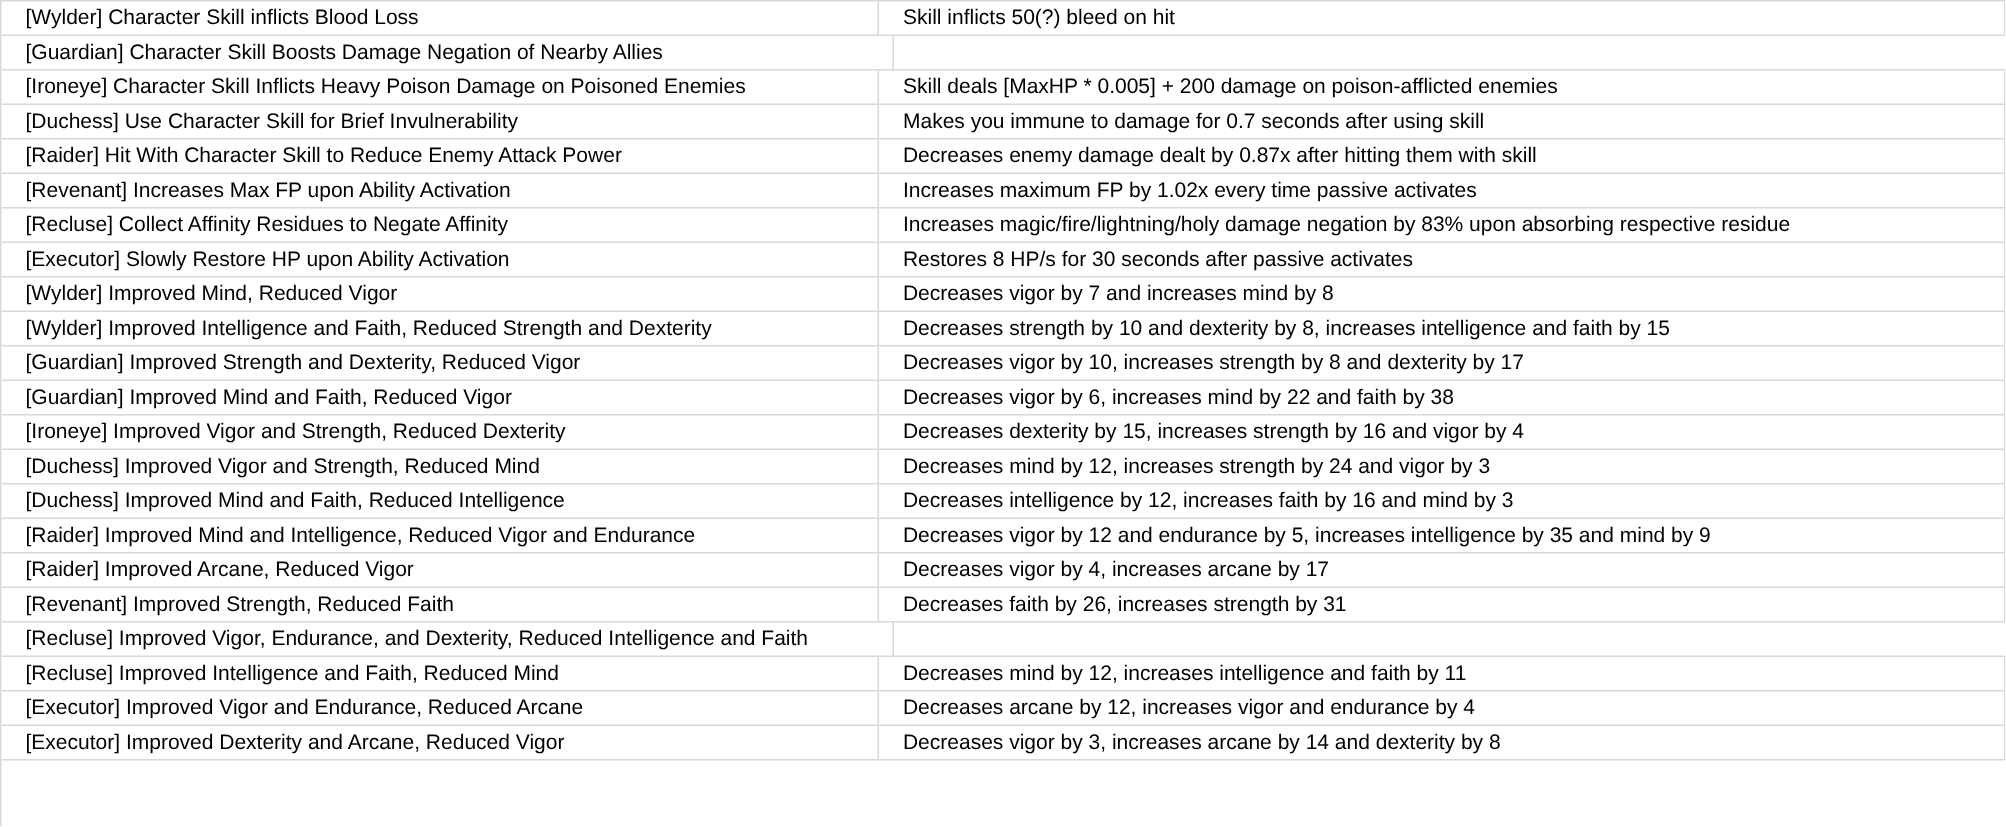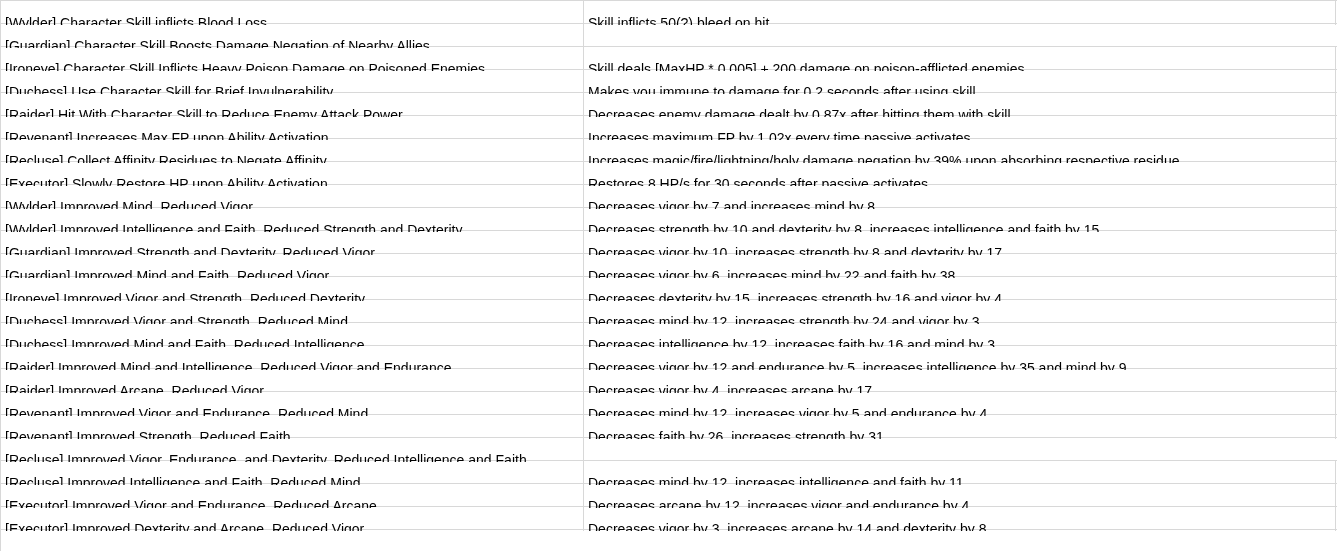--- a/index.html
+++ b/index.html
@@ -21,26 +21,27 @@
   }
   .row {
     display: flex;
     height: 23px;
     box-sizing: border-box;
     border-bottom: 1px solid #d8d8d8;
   }
   .cell {
     box-sizing: border-box;
     border-right: 1px solid #d8d8d8;
-    padding: 12px 4px;
+    padding: 0 4px;
     white-space: nowrap;
     overflow: hidden;
     line-height: 21px;
     display: block;
     align-self: stretch;
+    margin-left: 12px;
   }
   .cell.skill { width: 583px; }
   .cell.effect { width: 752px; }
 </style>
 </head>
 <body>
 
 <div class="sheet">
   <div class="row">
     <div class="cell skill">[Wylder] Character Skill inflicts Blood Loss</div>
@@ -51,36 +52,36 @@
     <div class="cell skill">[Guardian] Character Skill Boosts Damage Negation of Nearby Allies</div>
   </div>
 
   <div class="row">
     <div class="cell skill">[Ironeye] Character Skill Inflicts Heavy Poison Damage on Poisoned Enemies</div>
     <div class="cell effect">Skill deals [MaxHP * 0.005] + 200 damage on poison-afflicted enemies</div>
   </div>
 
   <div class="row">
     <div class="cell skill">[Duchess] Use Character Skill for Brief Invulnerability</div>
-    <div class="cell effect">Makes you immune to damage for 0.2 seconds after using skill</div>
+    <div class="cell effect">Makes you immune to damage for 0.7 seconds after using skill</div>
   </div>
 
   <div class="row">
     <div class="cell skill">[Raider] Hit With Character Skill to Reduce Enemy Attack Power</div>
     <div class="cell effect">Decreases enemy damage dealt by 0.87x after hitting them with skill</div>
   </div>
 
   <div class="row">
     <div class="cell skill">[Revenant] Increases Max FP upon Ability Activation</div>
     <div class="cell effect">Increases maximum FP by 1.02x every time passive activates</div>
   </div>
 
   <div class="row">
     <div class="cell skill">[Recluse] Collect Affinity Residues to Negate Affinity</div>
-    <div class="cell effect">Increases magic/fire/lightning/holy damage negation by 39% upon absorbing respective residue</div>
+    <div class="cell effect">Increases magic/fire/lightning/holy damage negation by 83% upon absorbing respective residue</div>
   </div>
 
   <div class="row">
     <div class="cell skill">[Executor] Slowly Restore HP upon Ability Activation</div>
     <div class="cell effect">Restores 8 HP/s for 30 seconds after passive activates</div>
   </div>
 
   <div class="row">
     <div class="cell skill">[Wylder] Improved Mind, Reduced Vigor</div>
     <div class="cell effect">Decreases vigor by 7 and increases mind by 8</div>
@@ -120,24 +121,20 @@
   <div class="row">
     <div class="cell skill">[Raider] Improved Mind and Intelligence, Reduced Vigor and Endurance</div>
     <div class="cell effect">Decreases vigor by 12 and endurance by 5, increases intelligence by 35 and mind by 9</div>
   </div>
 
   <div class="row">
     <div class="cell skill">[Raider] Improved Arcane, Reduced Vigor</div>
     <div class="cell effect">Decreases vigor by 4, increases arcane by 17</div>
   </div>
 
-  <div class="row">
-    <div class="cell skill">[Revenant] Improved Vigor and Endurance, Reduced Mind</div>
-    <div class="cell effect">Decreases mind by 12, increases vigor by 5 and endurance by 4</div>
-  </div>
 
   <div class="row">
     <div class="cell skill">[Revenant] Improved Strength, Reduced Faith</div>
     <div class="cell effect">Decreases faith by 26, increases strength by 31</div>
   </div>
 
   <div class="row">
     <div class="cell skill">[Recluse] Improved Vigor, Endurance, and Dexterity, Reduced Intelligence and Faith</div>
   </div>
 

